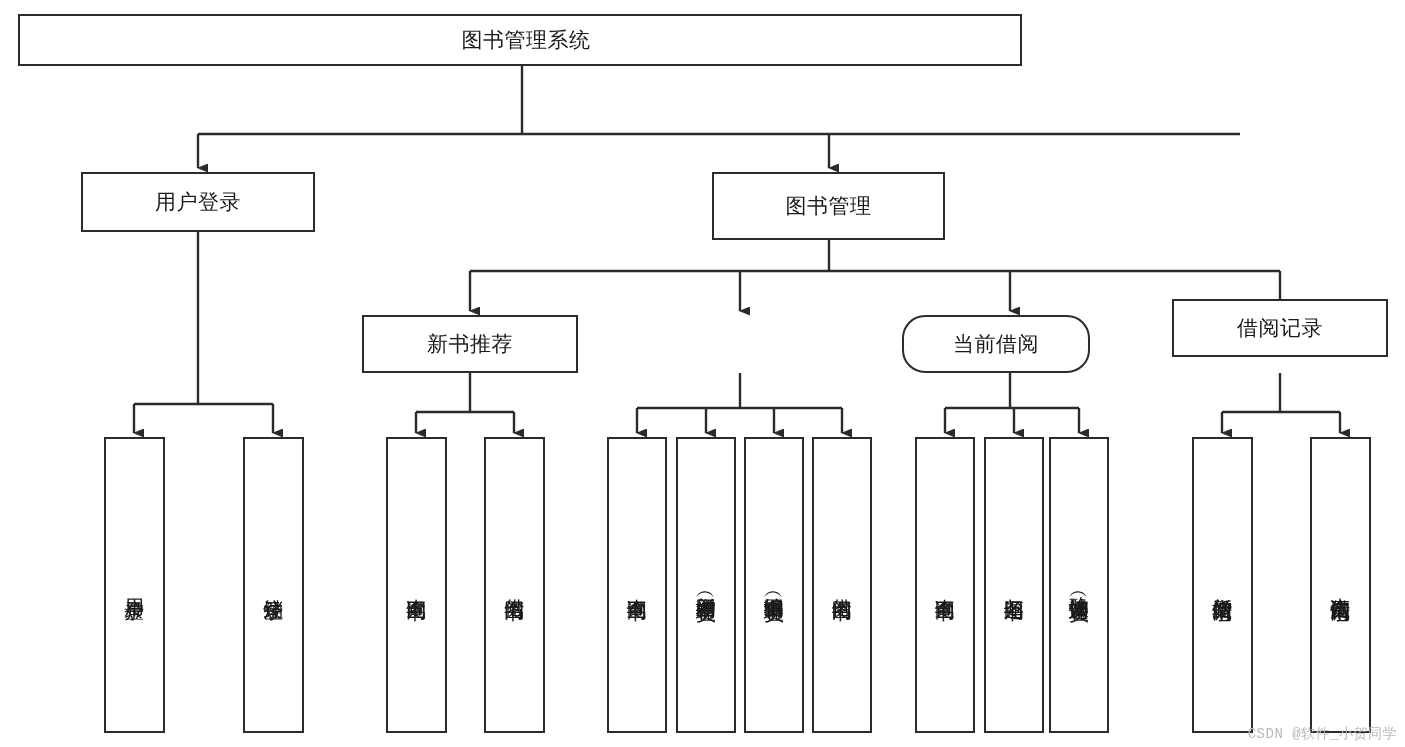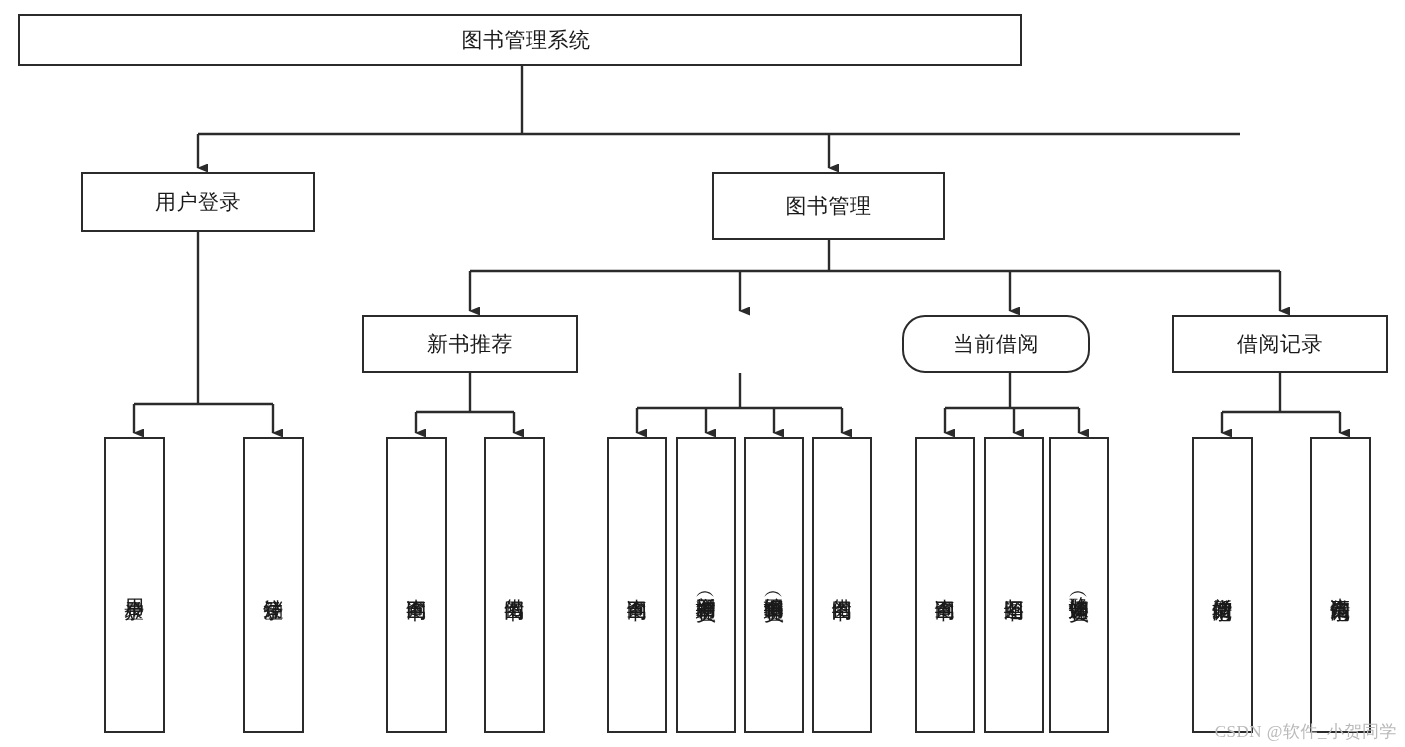--- a/index.html
+++ b/index.html
@@ -60,25 +60,25 @@
     text-orientation: upright;
     font-size: 20px;
     line-height: 1.12;
     letter-spacing: 1px;
     max-height: 100%;
   }
   #watermark {
     position: absolute;
     right: 8px;
     bottom: 4px;
-    font-size: 17px;
+    font-size: 14px;
     color: #b9b9b9;
     letter-spacing: 0.5px;
     white-space: nowrap;
-    font-family: Liberation Serif, serif;
+    font-family: Liberation Mono, monospace;
   }
 </style>
 </head>
 <body>
 
 <div id="canvas">
 
   <svg id="edges" viewBox="0 0 1405 747" width="1405" height="747">
     <defs>
       <marker id="arrowhead" markerWidth="9" markerHeight="11" refX="4.5" refY="10" orient="auto" markerUnits="userSpaceOnUse">
@@ -139,21 +139,21 @@
   <div class="node horizontal" style="left:712px; top:172px; width:233px; height:68px;">
     <span class="label">图书管理</span>
   </div>
 
   <div class="node horizontal" style="left:362px; top:315px; width:216px; height:58px;">
     <span class="label">新书推荐</span>
   </div>
   <div class="node horizontal" style="left:902px; top:315px; width:188px; height:58px;border-radius:23px;">
     <span class="label">当前借阅</span>
   </div>
-  <div class="node horizontal" style="left:1172px; top:315px; width:216px; height:58px;">
+  <div class="node horizontal" style="left:1172px; top:299px; width:216px; height:58px;">
     <span class="label">借阅记录</span>
   </div>
 
   <div class="node vertical" style="left:104px; top:437px; width:61px; height:296px;">
     <span class="label">用户登录</span>
   </div>
   <div class="node vertical" style="left:243px; top:437px; width:61px; height:296px;">
     <span class="label">注销登录</span>
   </div>
   <div class="node vertical" style="left:386px; top:437px; width:61px; height:296px;">

